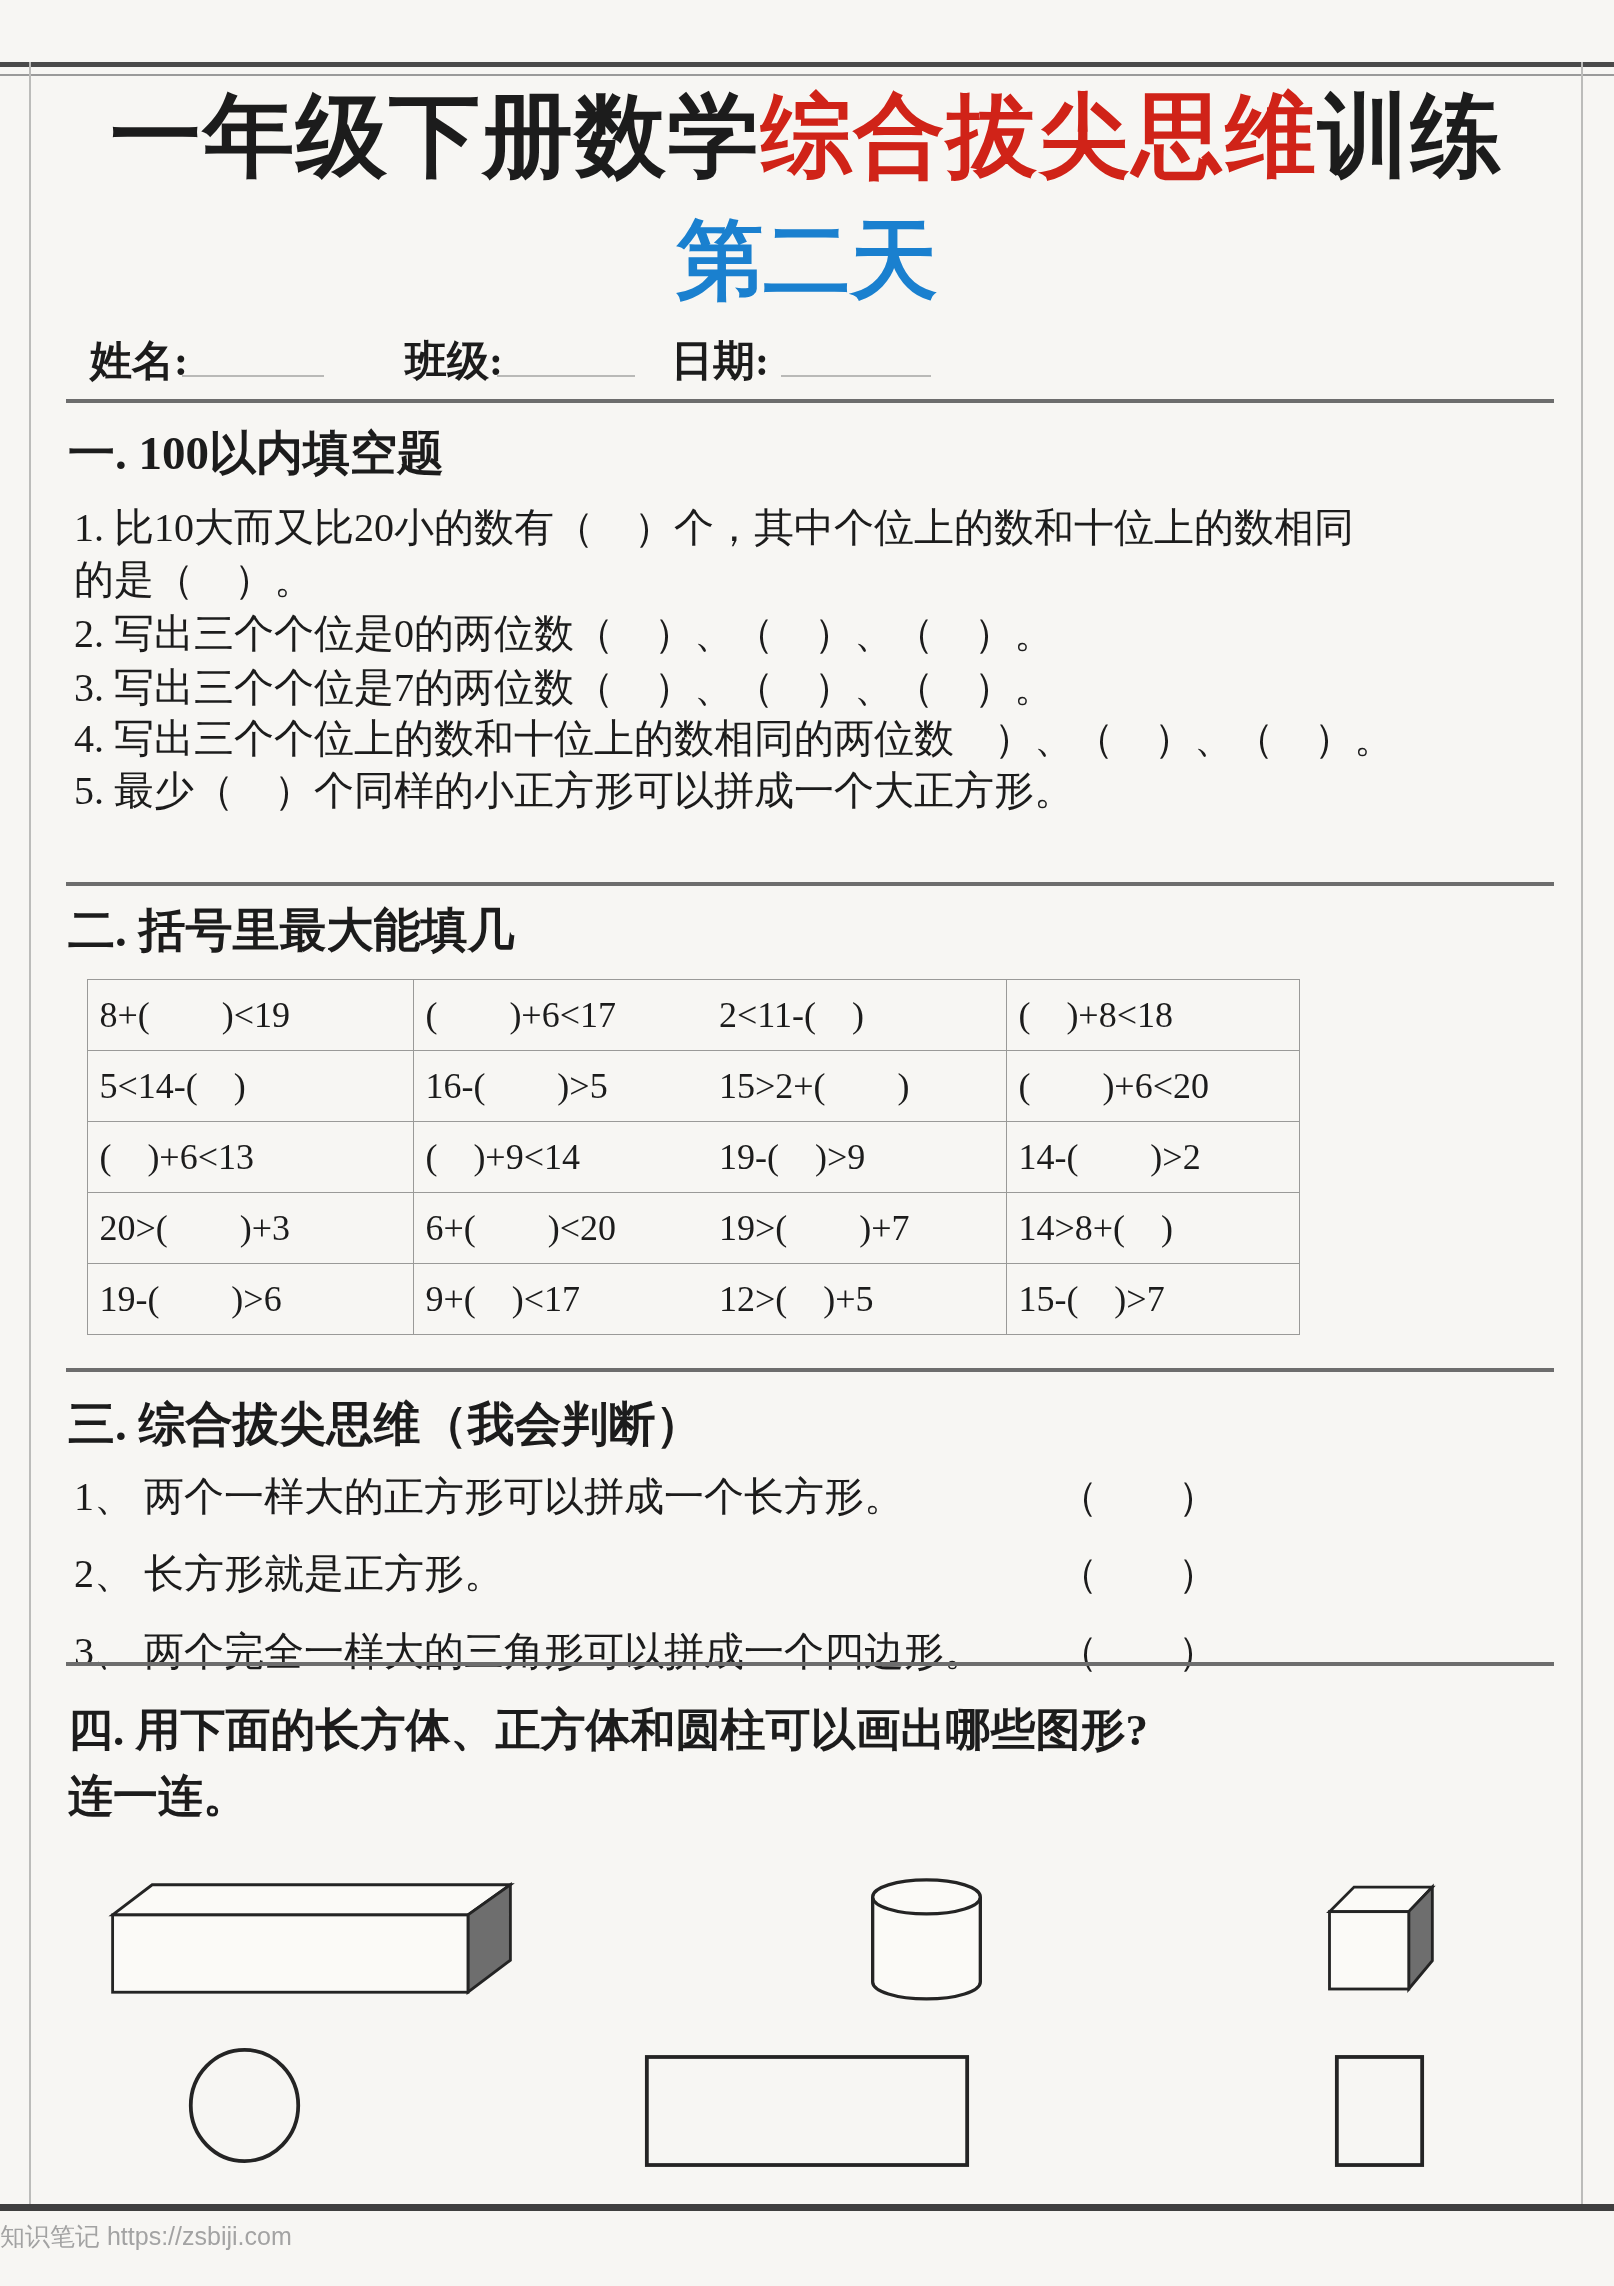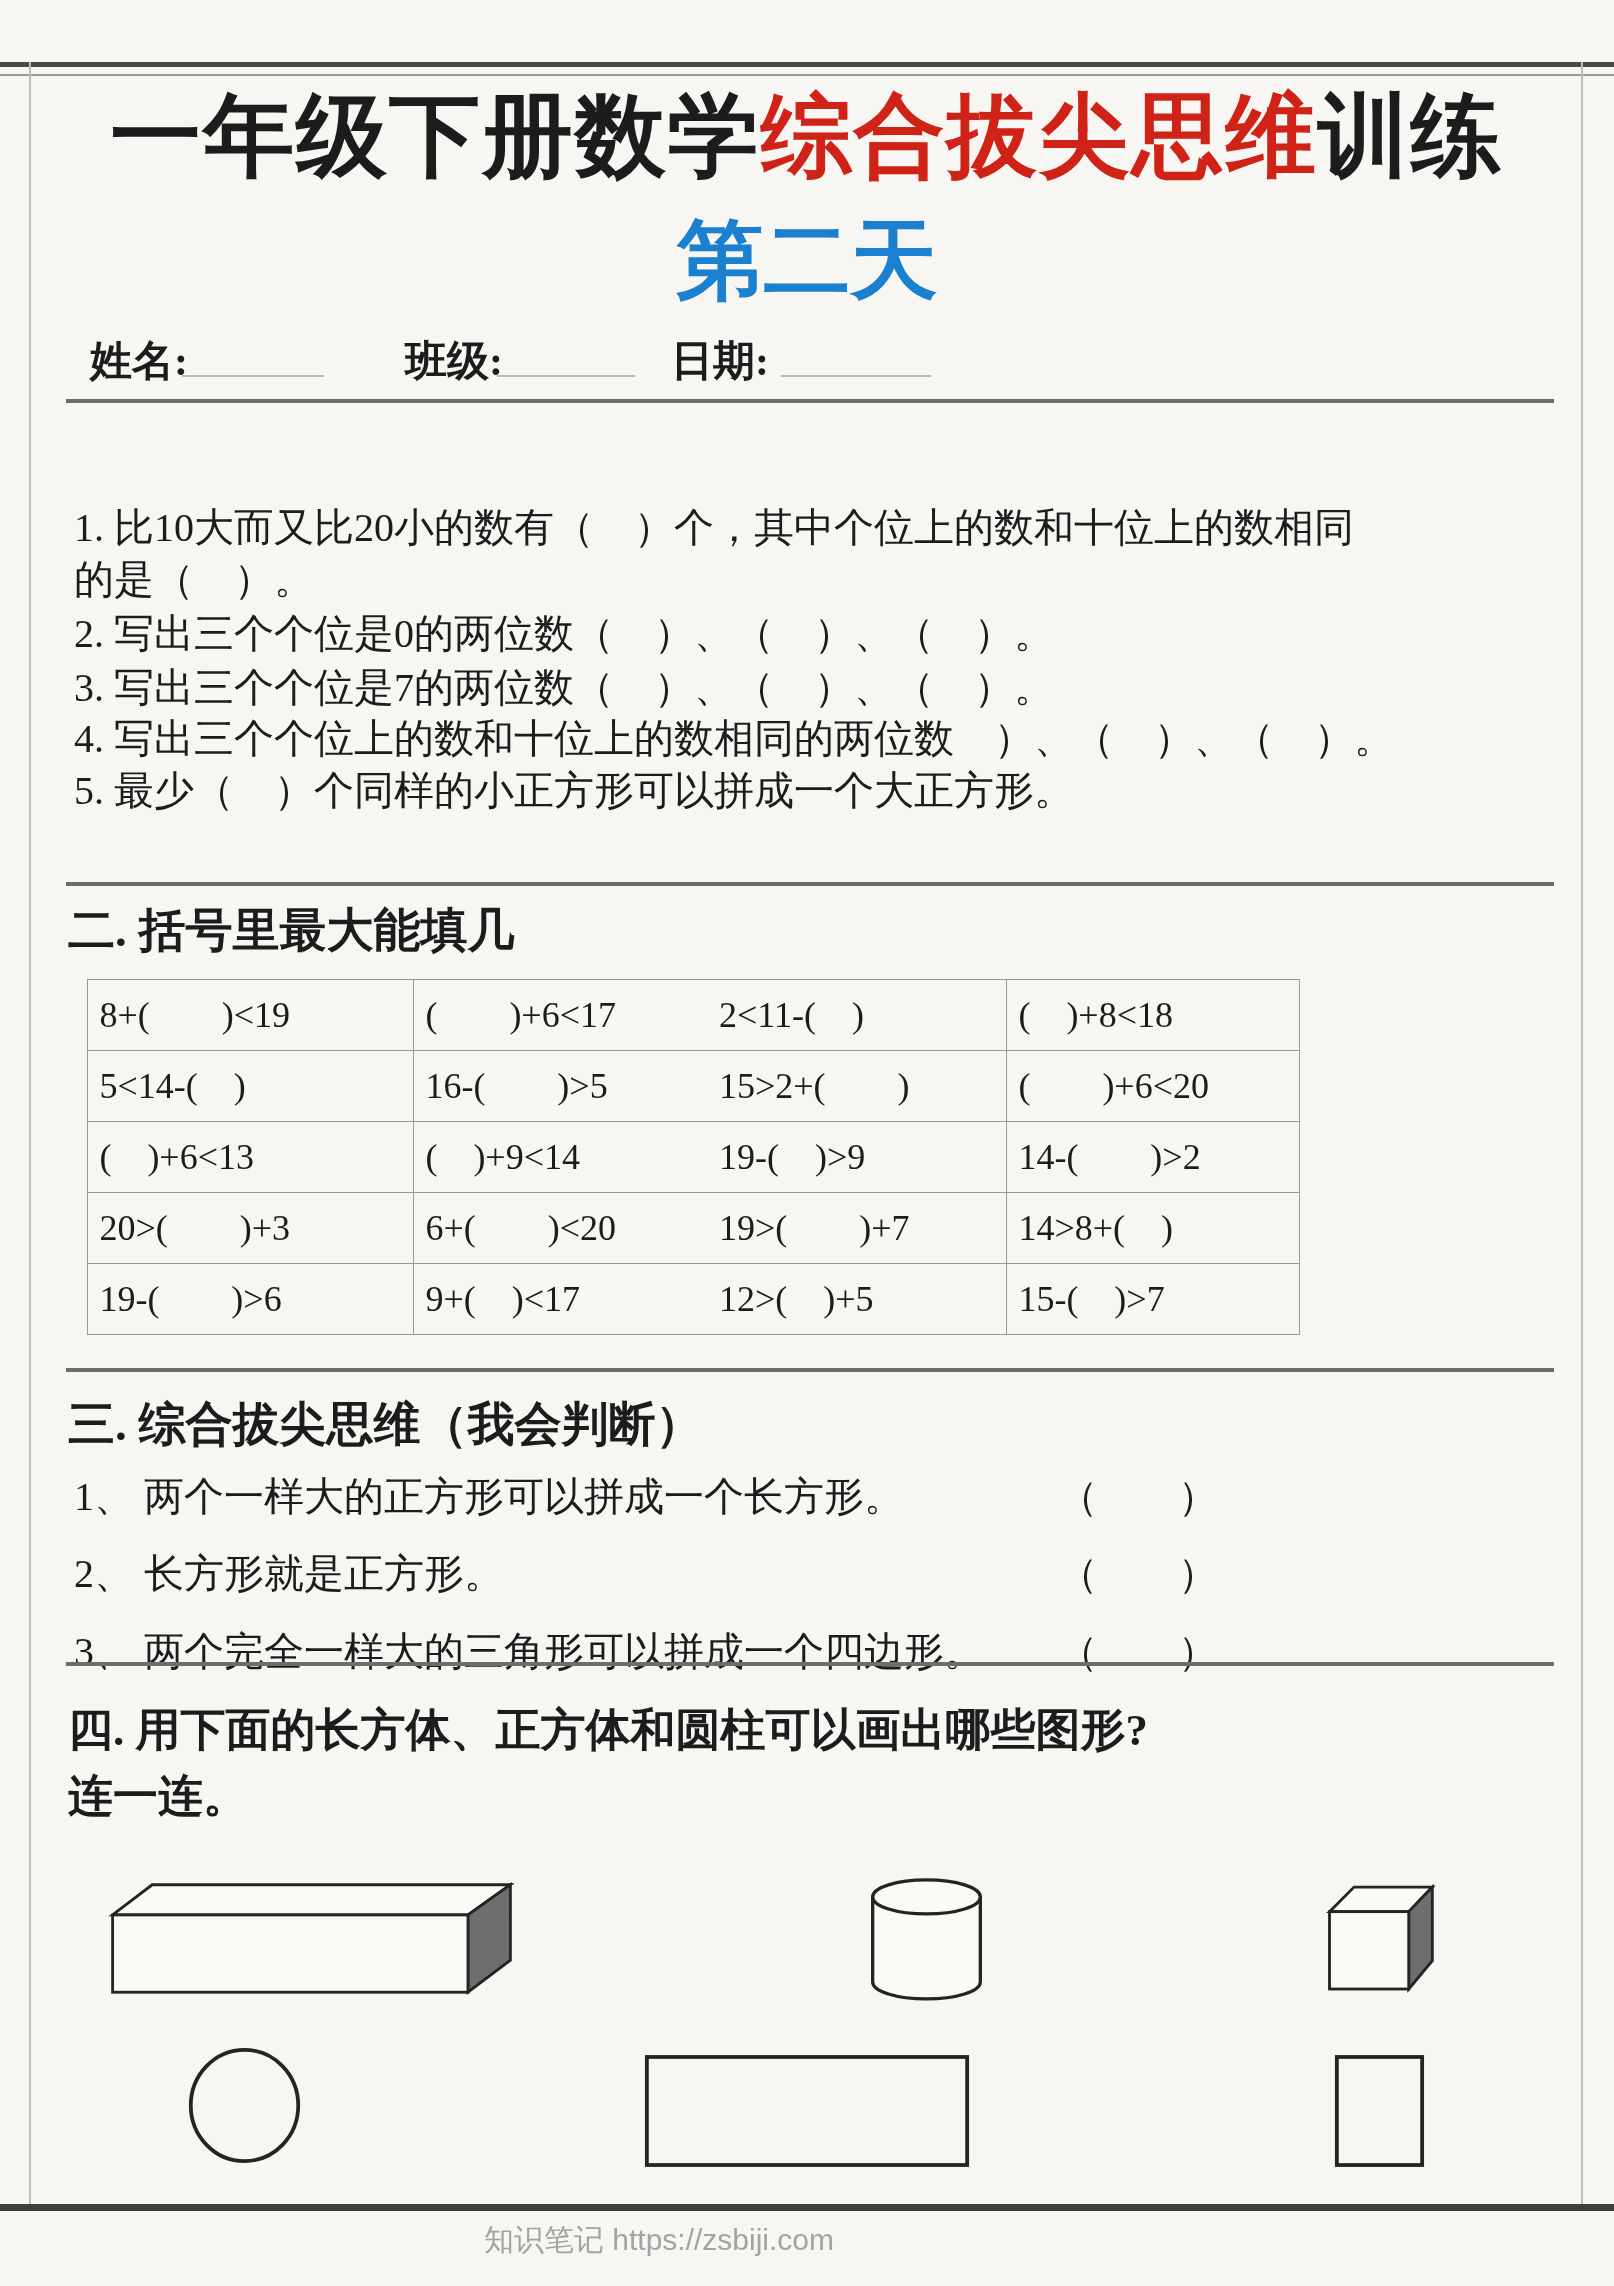--- a/index.html
+++ b/index.html
@@ -58,23 +58,23 @@
   
   .judge-row { position:absolute; left:74px; width:1476px; font-size:40px; white-space:nowrap; }
   .judge-answer { position:absolute; left:984px; top:0; }
 
   .sec4-line { position:absolute; left:68px; font-size:45px; font-weight:bold; white-space:nowrap; }
 
   .shape { position:absolute; }
   .shape svg { display:block; }
 
   .footer-credit {
-    position:absolute; left:0; top:2220px; width:1318px; text-align:center;
+    position:absolute; left:0; top:2220px; width:1318px; text-align:left;
     font-family:"Liberation Sans","DejaVu Sans",sans-serif;
-    font-size:30px; color:#a3a3a3;
+    font-size:25px; color:#a3a3a3;
   }
 </style>
 </head>
 <body>
 
 <div class="page">
 
   <div class="frame-top-1"></div>
   <div class="frame-top-2"></div>
   <div class="frame-left"></div>
@@ -88,20 +88,21 @@
     <span class="field-label" style="left:90px;">姓名:</span>
     <span class="blank" style="left:182px; width:142px;"></span>
     <span class="field-label" style="left:405px;">班级:</span>
     <span class="blank" style="left:497px; width:138px;"></span>
     <span class="field-label" style="left:671px;">日期:</span>
     <span class="blank" style="left:781px; width:150px;"></span>
   </div>
 
   <div class="hr" style="top:399px;"></div>
 
+  <div class="sec-title" style="top:422px;">一. 100以内填空题</div>
   <div class="q-line" style="top:500px;">1. 比10大而又比20小的数有（　）个，其中个位上的数和十位上的数相同</div>
   <div class="q-line" style="top:552px;">的是（　）。</div>
   <div class="q-line" style="top:606px;">2. 写出三个个位是0的两位数（　）、（　）、（　）。</div>
   <div class="q-line" style="top:660px;">3. 写出三个个位是7的两位数（　）、（　）、（　）。</div>
   <div class="q-line" style="top:711px;">4. 写出三个个位上的数和十位上的数相同的两位数　）、（　）、（　）。</div>
   <div class="q-line" style="top:763px;">5. 最少（　）个同样的小正方形可以拼成一个大正方形。</div>
 
   <div class="hr" style="top:882px;"></div>
 
   <div class="sec-title" style="top:899px;">二. 括号里最大能填几</div>

